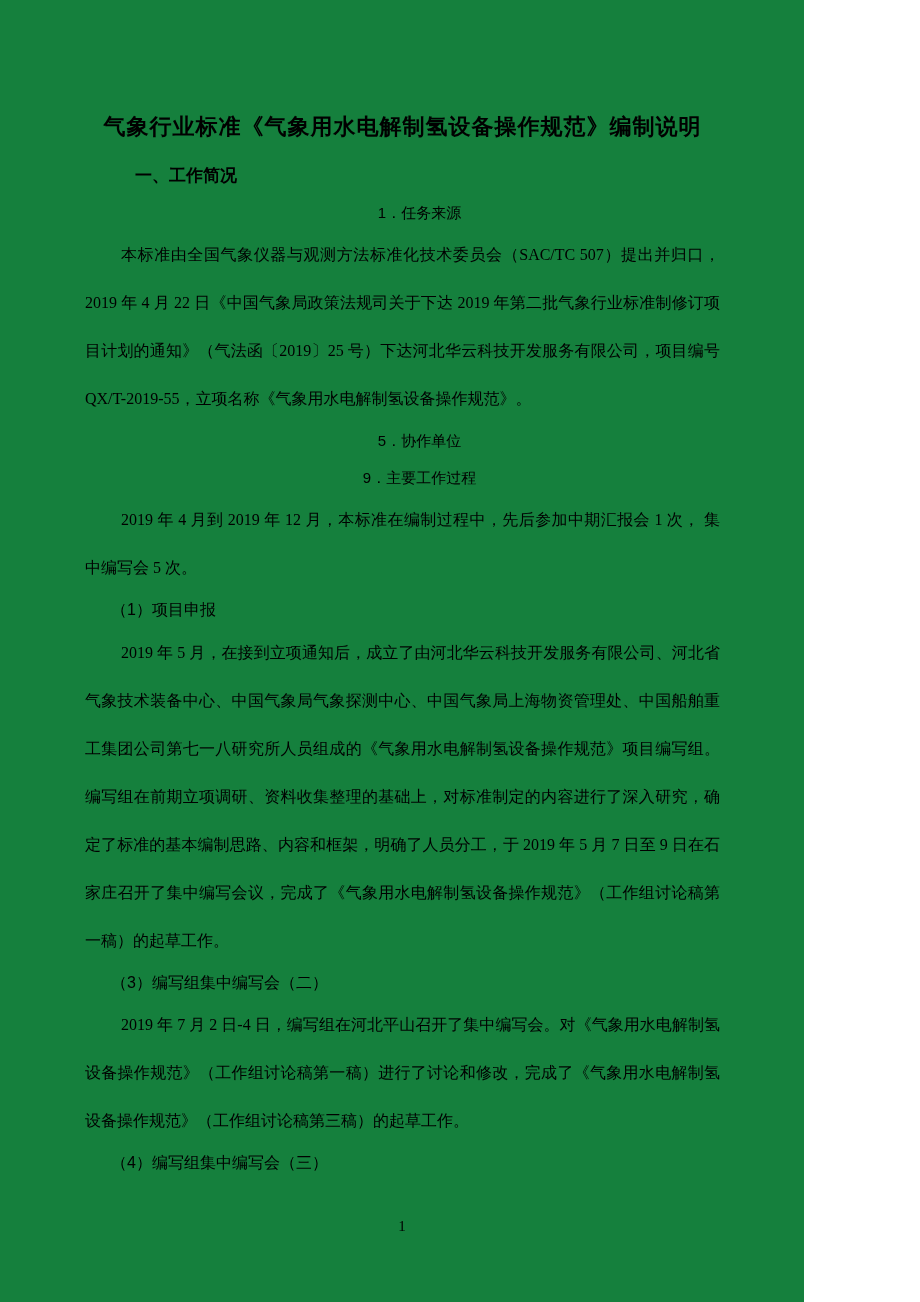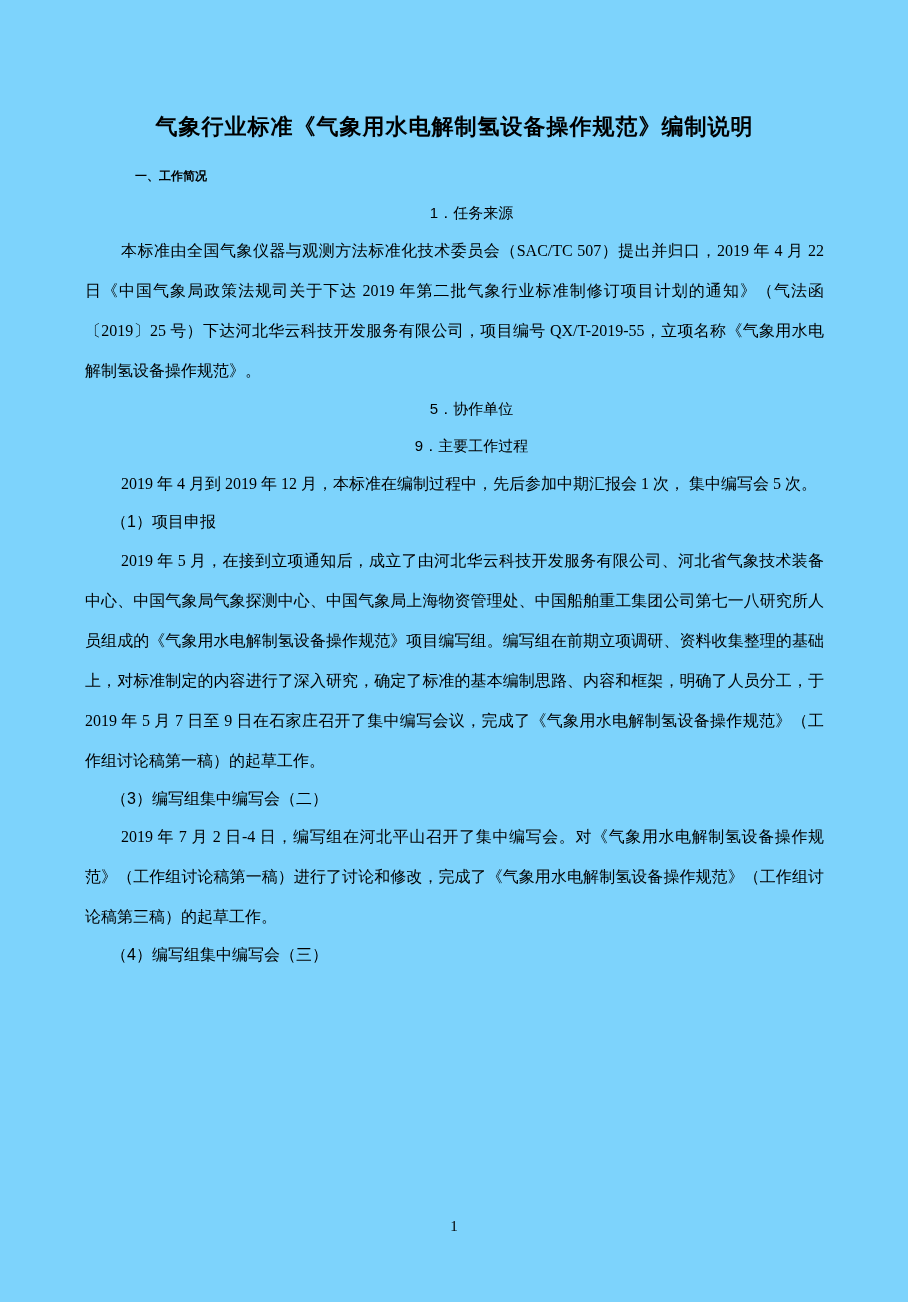--- a/index.html
+++ b/index.html
@@ -2,24 +2,24 @@
 <html><head>
 <meta charset="utf-8">
 <style>
   html, body {
     margin: 0;
     padding: 0;
     background: #ffffff;
   }
   .page {
     position: relative;
-    width: 908px;
+    width: 804px;
     height: 1302px;
     box-sizing: border-box;
-    background: #7dd3fc;
+    background: #15803d;
     color: #000000;
     padding: 110px 84px 8px 85px;
     overflow: hidden;
     font-family: "Liberation Serif", "DejaVu Serif", serif;
   }
   .doc-title {
     text-align: center;
     font-family: "Liberation Sans", "DejaVu Sans", sans-serif;
     font-weight: bold;
     font-size: 22px;
@@ -29,42 +29,42 @@
   }
   .content {
     margin-top: 14px;
   }
   .content > div, .content > p {
     margin: 0;
   }
   .h2 {
     font-family: "Liberation Sans", "DejaVu Sans", sans-serif;
     font-weight: bold;
-    font-size: 12px;
+    font-size: 17px;
     line-height: 36.5px;
     padding-left: 50px;
   }
   .h3 {
     font-family: "Liberation Sans", "DejaVu Sans", sans-serif;
     font-weight: normal;
     font-size: 15px;
     line-height: 36.5px;
     padding-left: 34px;
     text-align: center;
   }
   .h4 {
     font-family: "Liberation Sans", "DejaVu Sans", sans-serif;
     font-weight: normal;
     font-size: 16px;
     line-height: 36.5px;
     padding-left: 26px;
   }
   .para {
     font-size: 16px;
-    line-height: 40px;
+    line-height: 48px;
     text-align: justify;
     text-indent: 36px;
   }
   .footer-pagenum {
     position: absolute;
     top: 1216px;
     left: 0;
     width: 100%;
     text-align: center;
     font-size: 15px;

